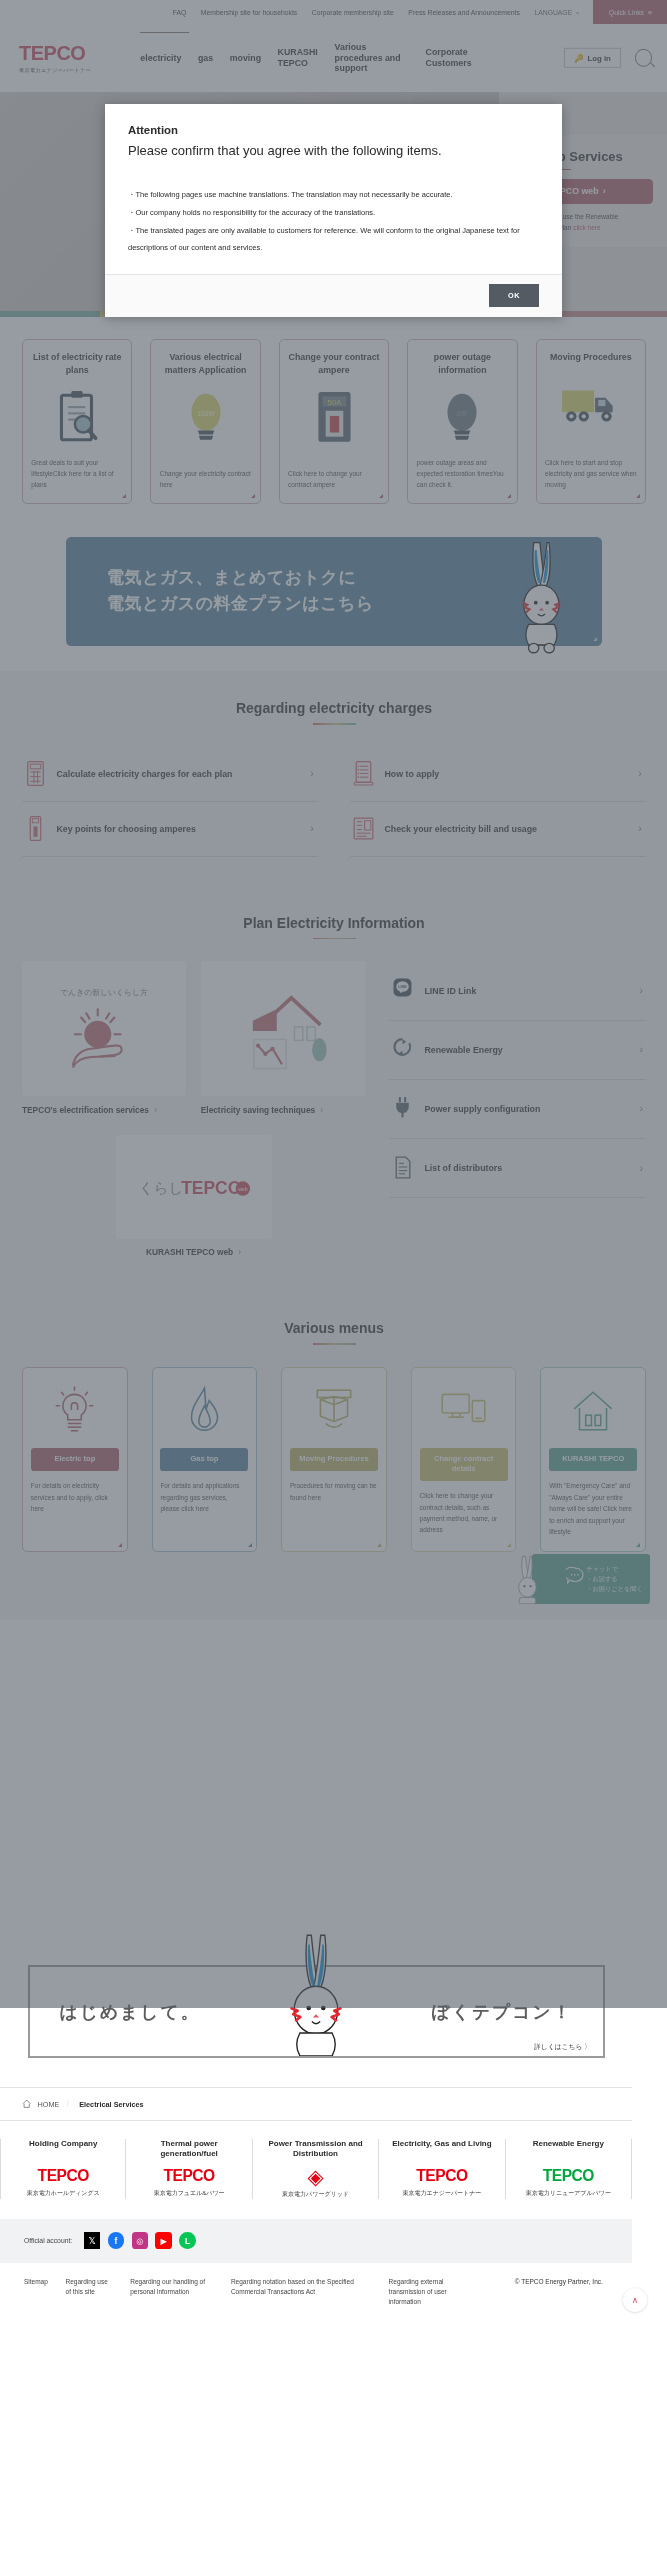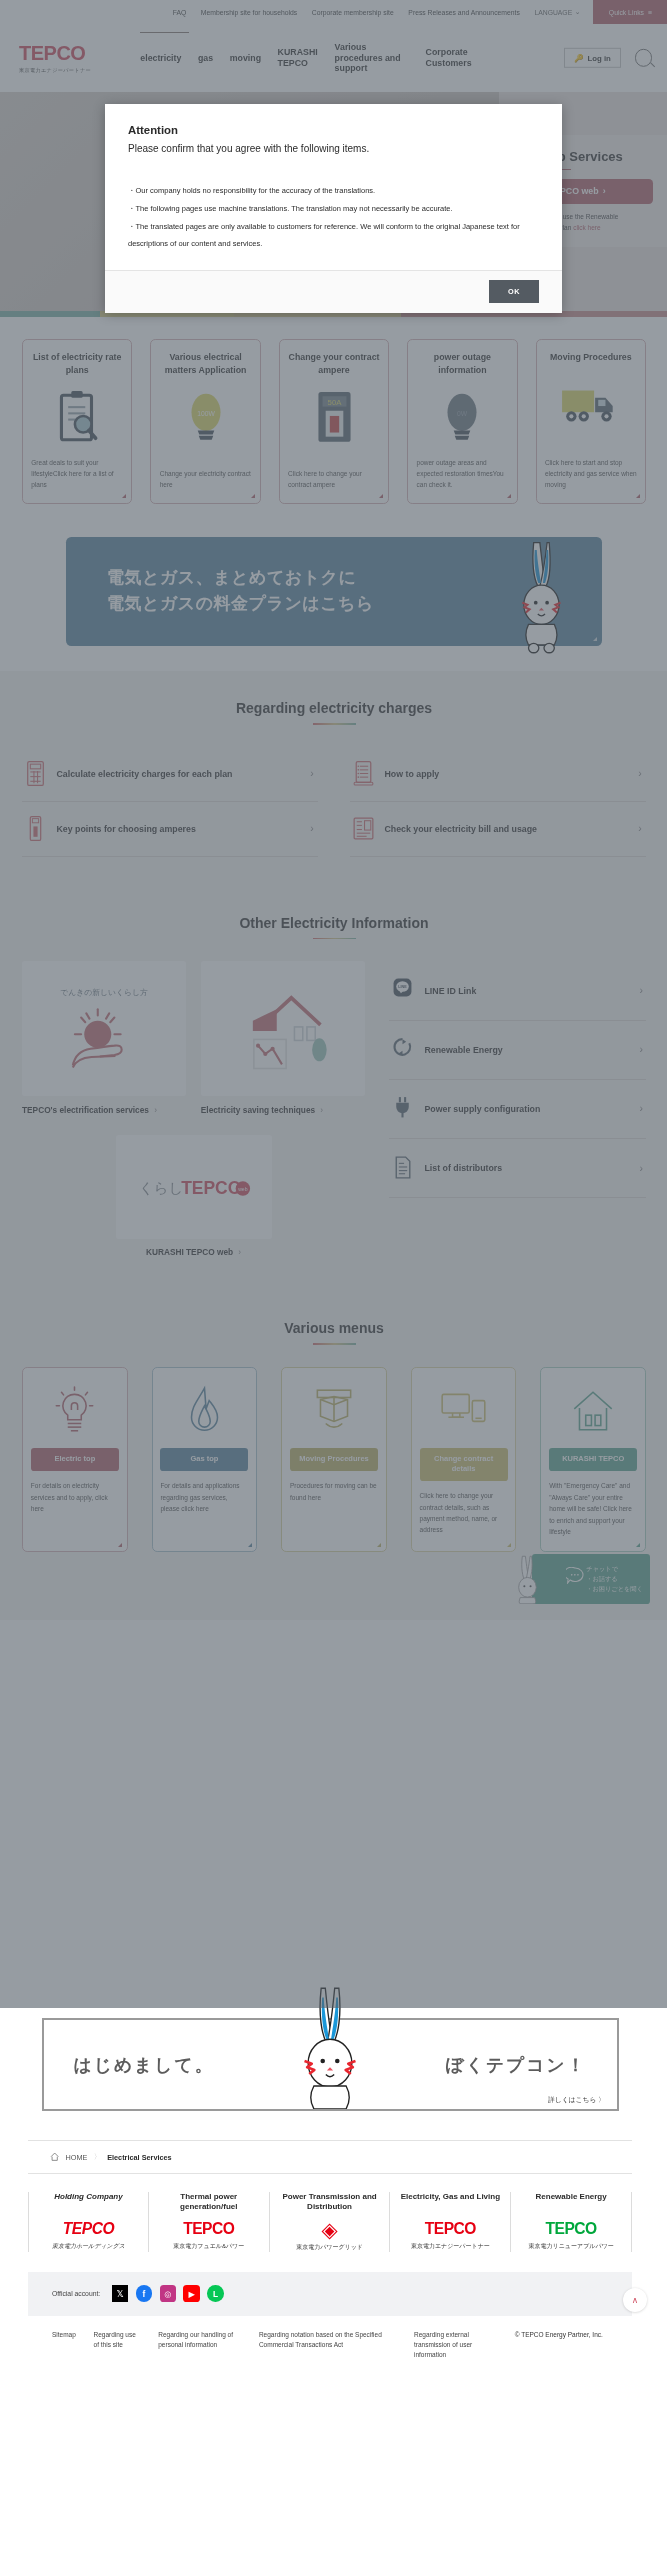--- a/index.html
+++ b/index.html
@@ -186,21 +186,21 @@
     font-size:7.3px; color:#555;
   }
   .breadcrumb .sep { color:#bbb; }
   .breadcrumb .cur { color:#2b2b2b; font-weight:bold; }
 
   
   .group-row { display:flex; justify-content:center; padding:17.7px 0 20px; }
   .group-col {
     width:134px; padding:0 8.3px; text-align:center; border-right:0.5px solid #dcdcdc;
   }
-  .group-col:first-child { border-left:0.5px solid #dcdcdc;font-style:italic; }
+  .group-col:first-child { border-left:0.5px solid #dcdcdc; }
   .group-name { font-size:8px; font-weight:bold; color:#2b2b2b; line-height:1.35; min-height:22px; }
   .group-logo { font-size:15.6px; font-weight:bold; letter-spacing:-0.5px; margin:6.2px 0 4.2px; }
   .group-logo.red { color:#e60012; }
   .group-logo.green { color:#00a73c; }
   .group-jp { font-size:6px; color:#333; }
   .diamond { color:#e60012; font-size:21px; line-height:1; margin:5.2px 0 3.1px; }
 
   
   .social-bar { background:#f1f2f4; padding:13.5px 0; display:flex; align-items:center; padding-left:24px; gap:7.3px; }
   .social-label { font-size:6.8px; color:#444; margin-right:4.2px; }
@@ -210,21 +210,21 @@
   
   .foot-links { display:flex; align-items:flex-start; padding:14.6px 24px 21px; gap:17.7px; font-size:6.5px; color:#444; }
   .foot-links span { line-height:1.55; }
   .copyright { margin-left:auto; font-size:6.5px; color:#333; white-space:nowrap; padding-right:5.2px; }
   .modal {
     position:absolute; left:105px; top:104px; width:457px; background:#fff;
     box-shadow:0 2.1px 11.4px rgba(0,0,0,.28); z-index:1000;
   }
   .modal-body { padding:20px 23px 17.7px; }
   .modal-title { font-size:11.4px; color:#2b2b2b; margin-bottom:7.3px; font-weight:bold; }
-  .modal-lead { font-size:10px; color:#2b2b2b; margin-bottom:28px; }
+  .modal-lead { font-size:13px; color:#2b2b2b; margin-bottom:28px; }
   .modal-list { font-size:7.5px; color:#2b2b2b; line-height:2.35; }
   .modal-foot {
     border-top:0.5px solid #e4e4e4; background:#fafafa; padding:8.3px 23px 9.4px;
     display:flex; justify-content:flex-end;
   }
   .modal-ok {
     background:#545b62; color:#fff; font-size:7.3px; font-weight:bold;
     padding:7.3px 0; width:50px; text-align:center; letter-spacing:0.5px; border:none; cursor:pointer;
   }
   .t-c { text-align:center; }
@@ -479,21 +479,21 @@
           <span class="chev">›</span>
         </div>
 
       </div>
     </div>
   </div>
 
   <div class="grey-sec" style="padding-top:26px">
     <div class="wrap">
       <div class="sec-head">
-        <div class="sec-title">Other Electricity Information</div>
+        <div class="sec-title">Plan Electricity Information</div>
         <div class="sec-rule"></div>
       </div>
       <div class="other-grid">
 
         <div class="other-left">
 
           <div class="thumb-card">
             <div class="thumb-box">
               <svg width="104" height="104" viewBox="0 0 200 200">
                 <text x="100" y="34" font-size="15" fill="#6f7b85" text-anchor="middle" font-family="sans-serif">でんきの新しいくらし方</text>
@@ -729,21 +729,21 @@
         <div>チャットで</div>
         <div>・お話する</div>
         <div>・お困りごとを聞く</div>
       </div>
     </div>
   </div>
 
   <div class="overlay-scrim"></div>
 </div>
 
-<div style="position:absolute;left:0;top:1997px;width:632px;padding-left:28px;">
+<div style="position:absolute;left:0;top:1944px;width:632px;">
 
   <div class="tepcon-sec">
     <div class="tepcon-box">
       <div class="tepcon-text">はじめまして。</div>
       <div class="tepcon-text">ぼくテプコン！</div>
       <svg class="tepcon-bunny" viewBox="0 0 150 238">
         <path d="M58 6 C52 60 60 96 68 110 L80 110 C76 90 70 48 66 6 Z" fill="#fff" stroke="#222" stroke-width="2.6"></path>
         <path d="M92 6 C98 60 90 96 82 110 L70 110 C74 90 80 48 84 6 Z" fill="#fff" stroke="#222" stroke-width="2.6"></path>
         <path d="M60 24 C57 64 63 92 68 104 L73 104 C70 84 64 50 63 24 Z" fill="#1a97d8"></path>
         <path d="M90 24 C93 64 87 92 82 104 L77 104 C80 84 86 50 87 24 Z" fill="#1a97d8"></path>
@@ -826,22 +826,22 @@
 
 <div class="pagetop">
   <span>∧</span>
 </div>
 
 <div class="modal">
   <div class="modal-body">
     <div class="modal-title">Attention</div>
     <div class="modal-lead">Please confirm that you agree with the following items.</div>
     <div class="modal-list">
+      <div>・The following pages use machine translations. The translation may not necessarily be accurate.</div>
       <div>・Our company holds no responsibility for the accuracy of the translations.</div>
-      <div>・The following pages use machine translations. The translation may not necessarily be accurate.</div>
       <div>・The translated pages are only available to customers for reference. We will conform to the original Japanese text for descriptions of our content and services.</div>
     </div>
   </div>
   <div class="modal-foot">
     <button class="modal-ok">OK</button>
   </div>
 </div>
 
 
 </body></html>

